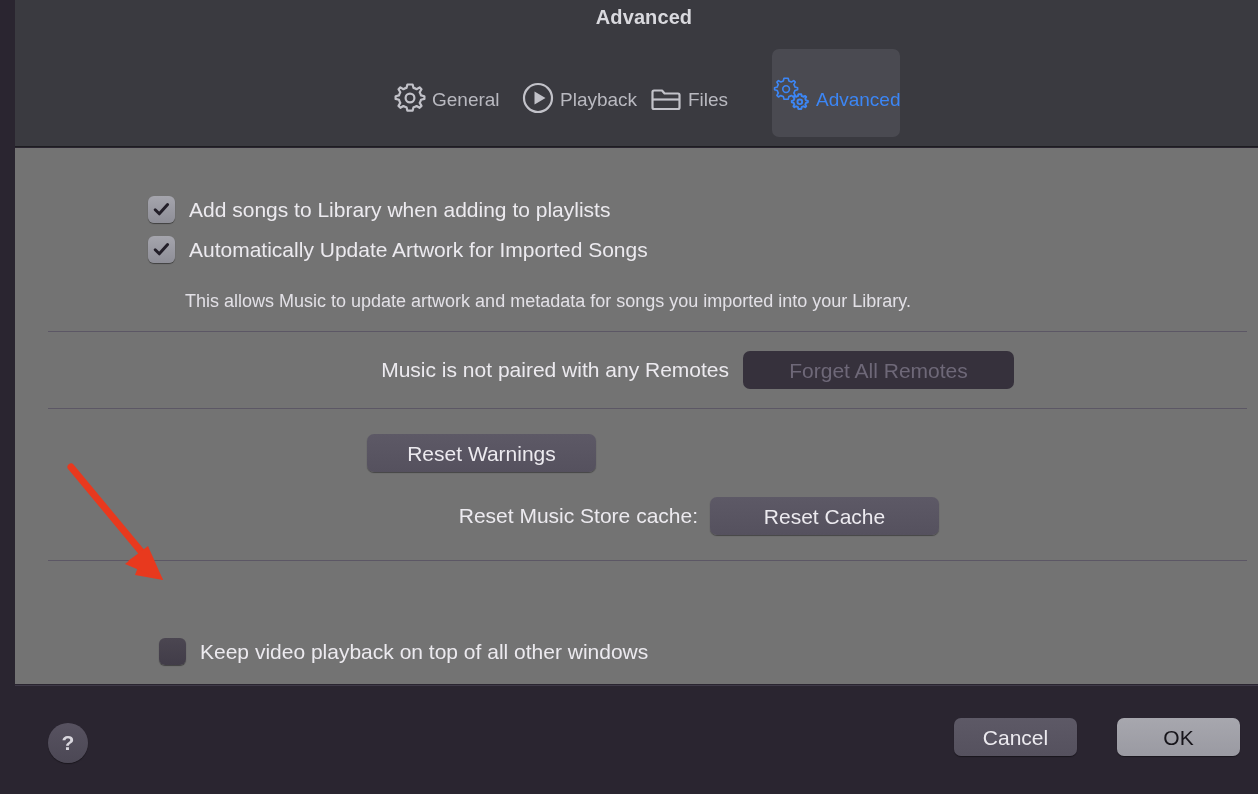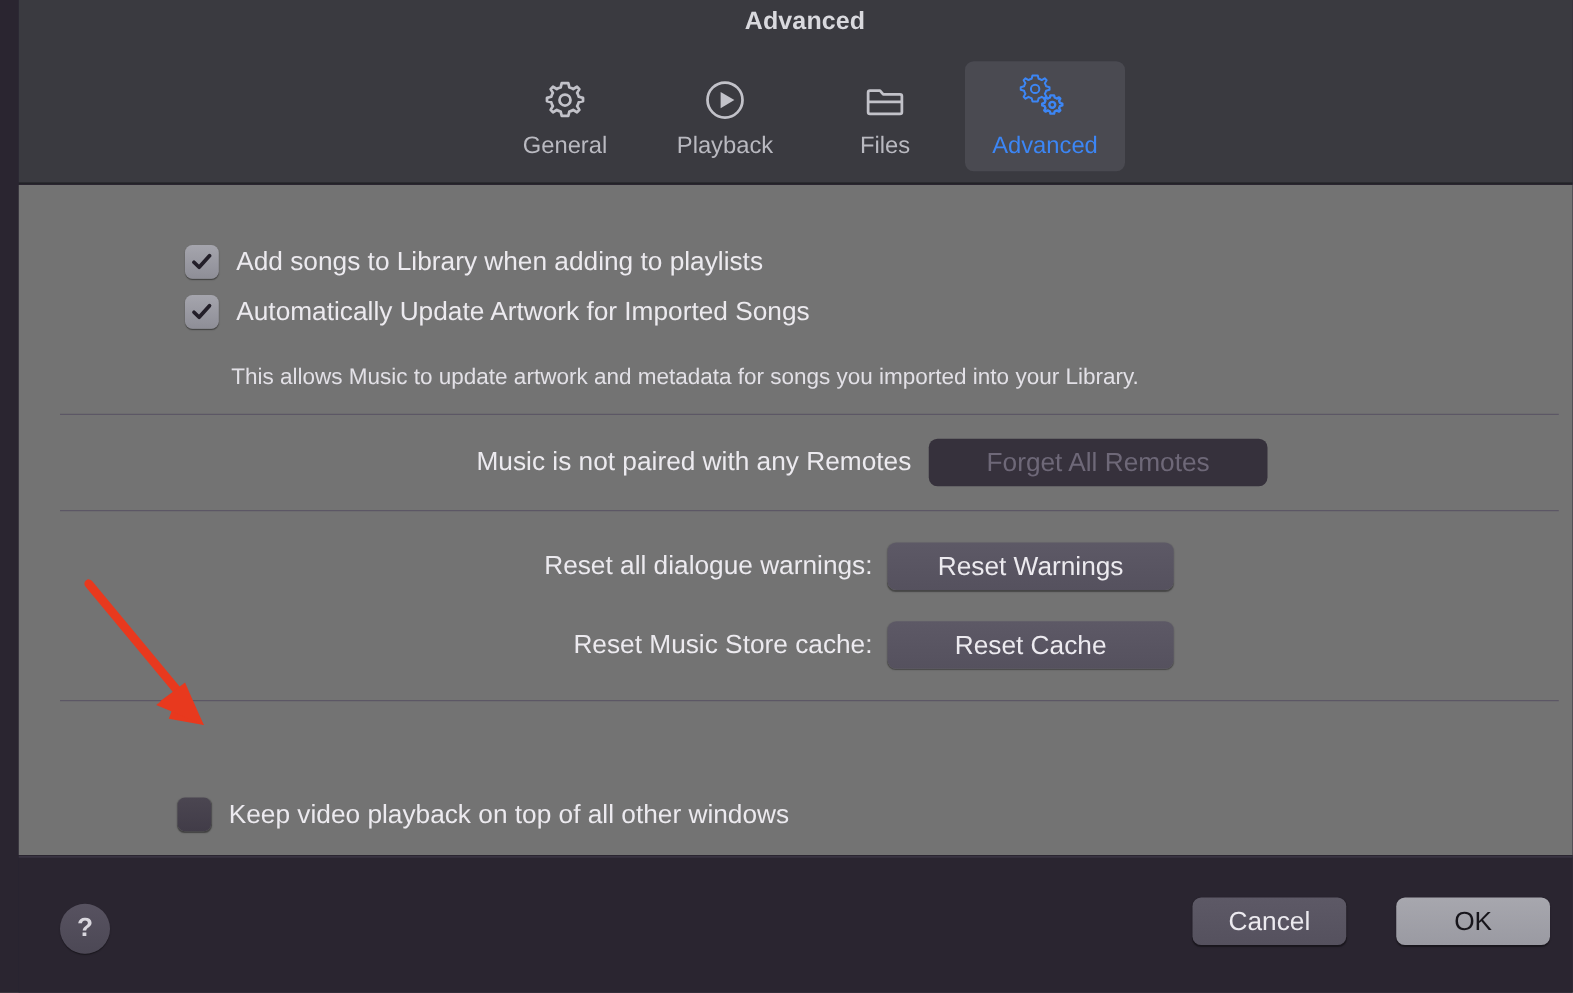--- a/index.html
+++ b/index.html
@@ -52,21 +52,21 @@
     justify-content: center;
     align-items: flex-start;
     gap: 0px;
   }
 
   .tab {
     width: 128px;
     height: 88px;
     border-radius: 7px;
     display: flex;
-    flex-direction: column;
+    flex-direction: row;
     align-items: center;
     justify-content: flex-start;
     padding-top: 9px;
     cursor: default;
     background: transparent;
   }
   .tab.selected { background: #4a4a51; }
 
   .tab .tab-icon {
     height: 44px;
@@ -317,33 +317,32 @@
     <div class="sep" style="left:33px; top:183px; width:1199px;"></div>
 
     <div class="lb-row" style="left:264px; top:203px; width:735px;">
       <span class="lb-label" style="width:450px;">Music is not paired with any Remotes</span>
       <button class="btn disabled" style="margin-left:14px; width:271px; height:38px;">Forget All Remotes</button>
     </div>
 
     <div class="sep" style="left:33px; top:260px; width:1199px;"></div>
 
     <div class="lb-row" style="left:340px; top:286px;">
-      <span class="lb-label" style="width:343px;">Reset all dialogue warnings:</span>
       <button class="btn" style="margin-left:12px; width:229px; height:38px;">Reset Warnings</button>
     </div>
 
     <div class="lb-row" style="left:340px; top:349px;">
       <span class="lb-label" style="width:343px;">Reset Music Store cache:</span>
       <button class="btn" style="margin-left:12px; width:229px; height:38px;">Reset Cache</button>
     </div>
 
     <div class="sep" style="left:33px; top:412px; width:1199px;"></div>
 
 
-    <div class="cb-row" style="left:127px; top:490px;">
+    <div class="cb-row" style="left:144px; top:490px;">
       <span class="checkbox unchecked"></span>
       <span class="cb-label">Keep video playback on top of all other windows</span>
     </div>
 
   </div>
 
   <div id="footer">
     <button id="help-button">?</button>
 
     <button id="cancel-button" class="btn">Cancel</button>

